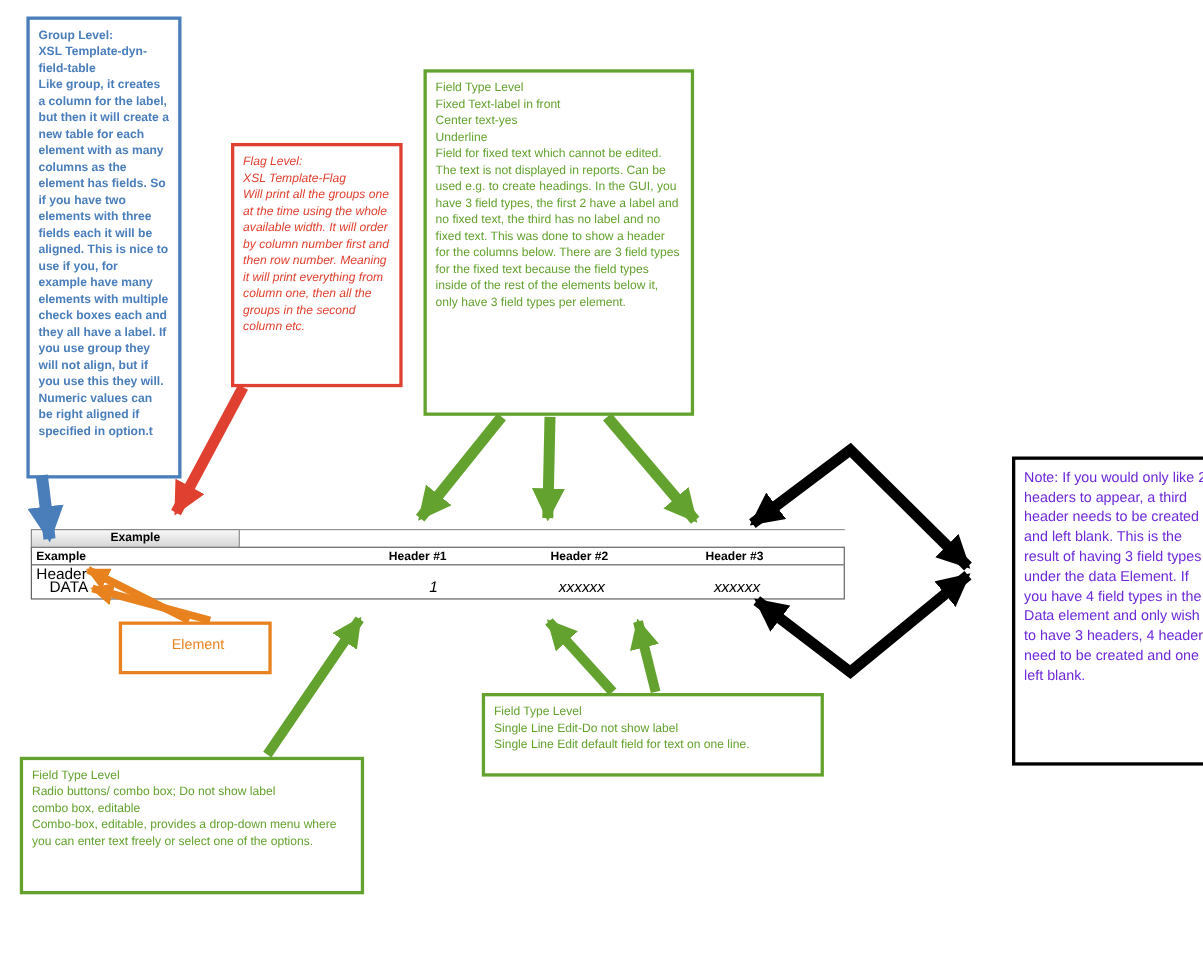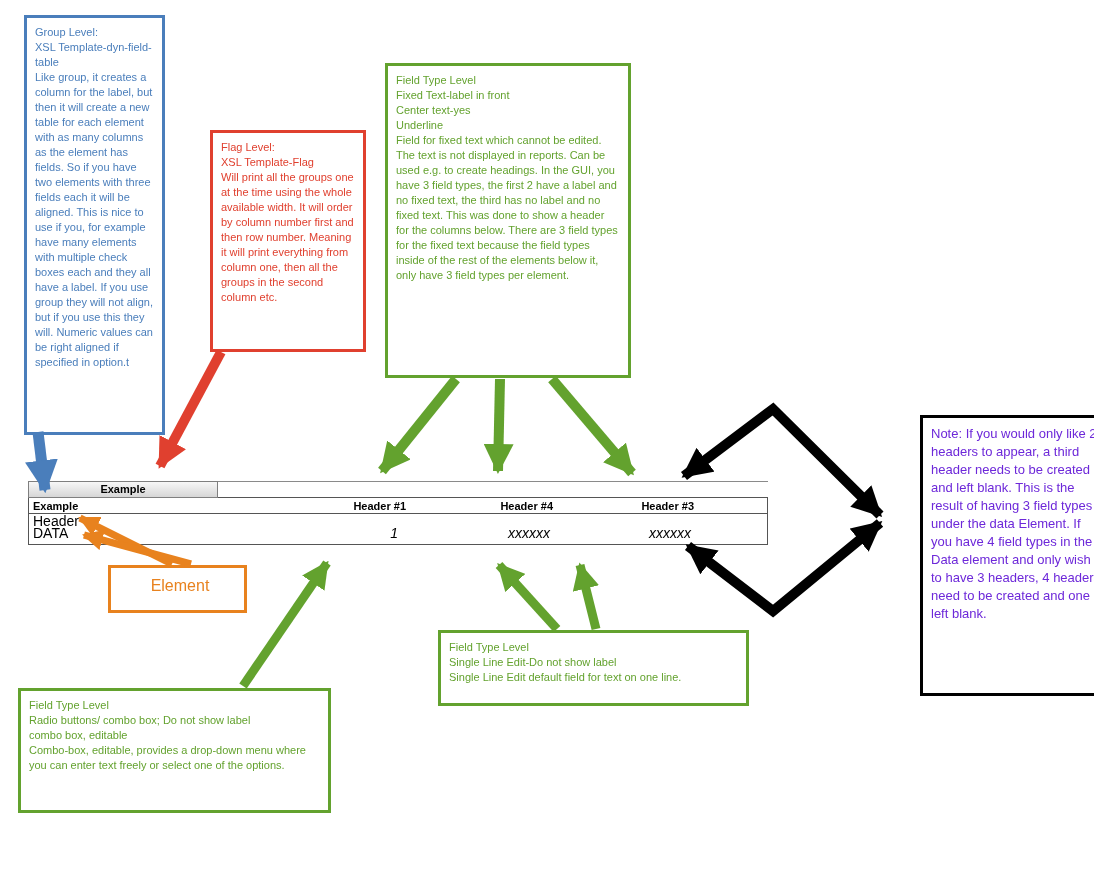--- a/index.html
+++ b/index.html
@@ -9,30 +9,30 @@
     font-family:"Liberation Sans","DejaVu Sans",sans-serif;
   }
   .canvas { position:absolute; left:0; top:0; width:1094px; height:880px; }
 
   .callout {
     position:absolute; background:#ffffff; border:3px solid #000;
     white-space:pre-line; font-size:11px; line-height:15px; padding:7px 8px;
     z-index:2;
   }
   .c-blue   { border-color:#4a7ebb; color:#4a7ebb; }
-  .c-red    { border-color:#e0402f; color:#e0402f; }
+  .c-red    { border-color:#e0402f; color:#e0402f;font-style:italic; }
   .c-green  { border-color:#63a22e; color:#63a22e; }
   .c-orange { border-color:#e8821e; color:#e8821e; }
   .c-black  { border-color:#000000; color:#6d28d9;margin-left:32px; }
 
-  #box-group   { left:24px;  top:15px;  width:141px; height:420px; }
+  #box-group   { left:24px;  top:15px;  width:141px; height:420px;font-weight:bold; }
   #box-flag    { left:210px; top:130px; width:156px; height:222px; }
   #box-fixed   { left:385px; top:63px;  width:246px; height:315px; }
   #box-note    { left:888px; top:415px; width:193px; height:281px; font-size:13px; line-height:18px; }
-  #box-element { left:108px; top:565px; width:139px; height:48px; text-align:center; font-size:16px; line-height:18px; padding-top:9px;padding-left:13px; }
+  #box-element { left:108px; top:565px; width:139px; height:48px; text-align:center; font-size:13px; line-height:18px; padding-top:9px;padding-left:13px; }
   #box-combo   { left:18px;  top:688px; width:313px; height:125px; }
   #box-single  { left:438px; top:630px; width:311px; height:76px; }
 
   
   .tab {
     position:absolute; left:28px; top:481px; width:190px; height:17px;
     border:1px solid #7f7f7f; background:linear-gradient(#f7f7f7,#d6d6d6);
     text-align:center; font-size:11px; font-weight:bold; line-height:15px; z-index:2;
   }
   .topline { position:absolute; left:218px; top:481px; width:550px; height:0; border-top:1px solid #8a8a8a; z-index:1; }
@@ -74,24 +74,24 @@
 Single Line Edit-Do not show label
 Single Line Edit default field for text on one line.</div>
 
   <div class="topline"></div>
   <div class="tab">Example</div>
 
   <div class="xtable">
     <div class="hline"></div>
     <span class="cell b" style="left:4px; top:2px;">Example</span>
     <span class="cell b ctr" style="left:257px; top:2px; width:120px;">Header #1</span>
-    <span class="cell b ctr" style="left:404px; top:2px; width:120px;">Header #4</span>
+    <span class="cell b ctr" style="left:404px; top:2px; width:120px;">Header #2</span>
     <span class="cell b ctr" style="left:545px; top:2px; width:120px;">Header #3</span>
     <span class="cell" style="left:4px; top:17px;">Header</span>
-    <span class="cell" style="left:4px; top:29px;">DATA</span>
+    <span class="cell" style="left:16px; top:29px;">DATA</span>
     <span class="cell it ctr" style="left:249px; top:29px; width:120px;">1</span>
     <span class="cell it ctr" style="left:401px; top:29px; width:120px;">xxxxxx</span>
     <span class="cell it ctr" style="left:542px; top:29px; width:120px;">xxxxxx</span>
   </div>
 
   <svg class="arrows" width="1094" height="880" viewBox="0 0 1094 880">
     <defs>
       <marker id="m-blue" viewBox="0 0 10 10" refX="9" refY="5" markerWidth="3" markerHeight="3" orient="auto-start-reverse">
         <path d="M0,0 L10,5 L0,10 z" fill="#4a7ebb"></path>
       </marker>

